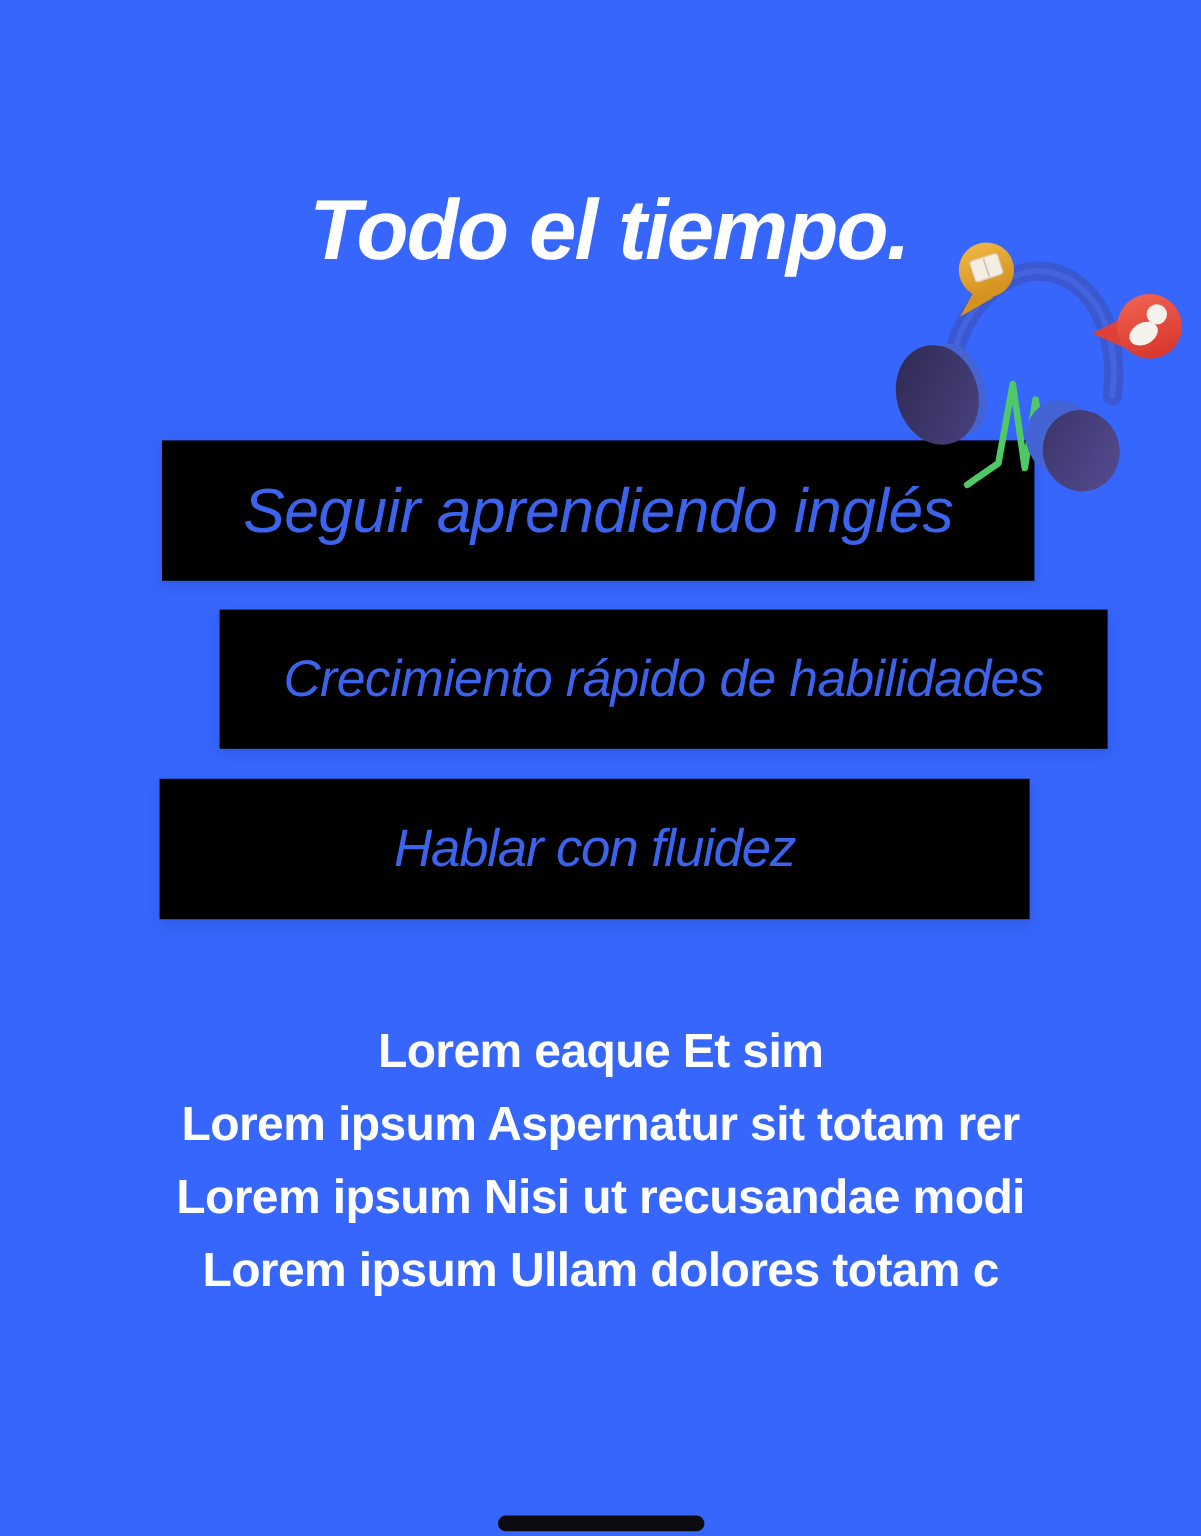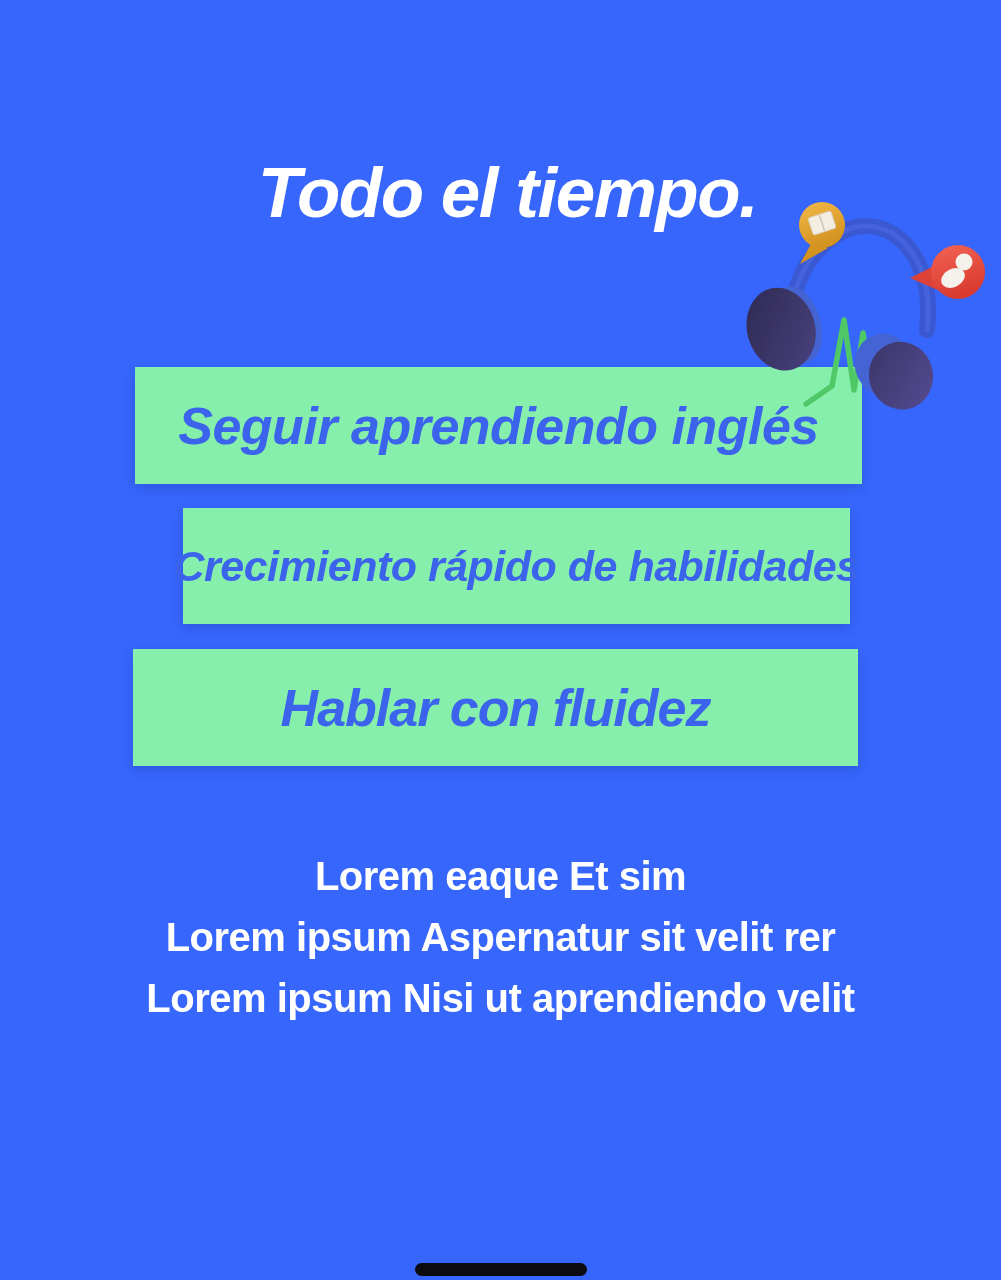--- a/index.html
+++ b/index.html
@@ -31,35 +31,35 @@
   .illustration {
     position: absolute;
     top: 178px;
     left: 740px;
     width: 260px;
     height: 246px;
     z-index: 4;
   }
   .hbox {
     position: absolute;
-    background: #86efac;
+    background: #000000;
     display: flex;
     align-items: center;
     justify-content: center;
     color: #3B63EB;
-    font-weight: bold;
+    font-weight: normal;
     font-style: italic;
     letter-spacing: -0.5px;
     box-shadow: 0 4px 10px rgba(22, 42, 130, 0.22);
     z-index: 2;
     white-space: nowrap;
   }
   .hbox1 { left: 135px; top: 367px; width: 727px; height: 117px; font-size: 52px; }
-  .hbox2 { left: 183px; top: 508px; width: 667px; height: 116px; font-size: 43px; }
-  .hbox3 { left: 133px; top: 649px; width: 725px; height: 117px; font-size: 52px; letter-spacing: -1px; align-items: center; }
+  .hbox2 { left: 183px; top: 508px; width: 740px; height: 116px; font-size: 43px; }
+  .hbox3 { left: 133px; top: 649px; width: 725px; height: 117px; font-size: 44px; letter-spacing: -1px; align-items: center; }
   .benefits {
     position: absolute;
     top: 846px;
     left: 0;
     width: 100%;
     text-align: center;
     color: #FFFFFF;
     font-weight: bold;
     font-size: 40px;
     line-height: 61px;
@@ -149,19 +149,20 @@
   <div class="hbox hbox2">
     <span>Crecimiento rápido de habilidades</span>
   </div>
 
   <div class="hbox hbox3">
     <span>Hablar con fluidez</span>
   </div>
 
   <div class="benefits">
     <div>Lorem eaque Et sim</div>
-    <div>Lorem ipsum Aspernatur sit velit rer</div>
-    <div>Lorem ipsum Nisi ut aprendiendo velit</div>
+    <div>Lorem ipsum Aspernatur sit totam rer</div>
+    <div>Lorem ipsum Nisi ut recusandae modi</div>
+    <div>Lorem ipsum Ullam dolores totam c</div>
   </div>
 
   <div class="home-indicator"></div>
 
 </div>
 
 </body></html>

